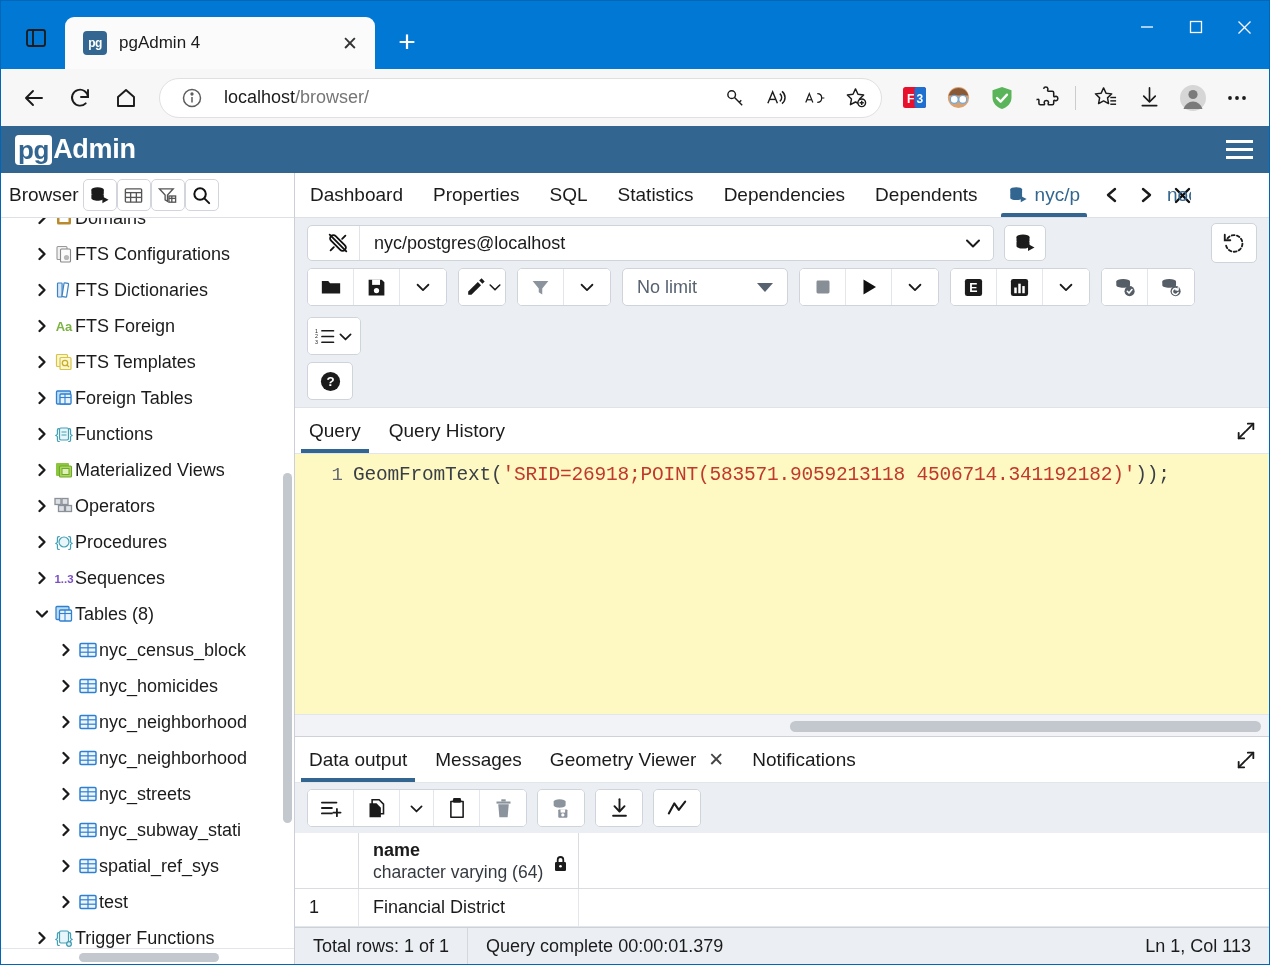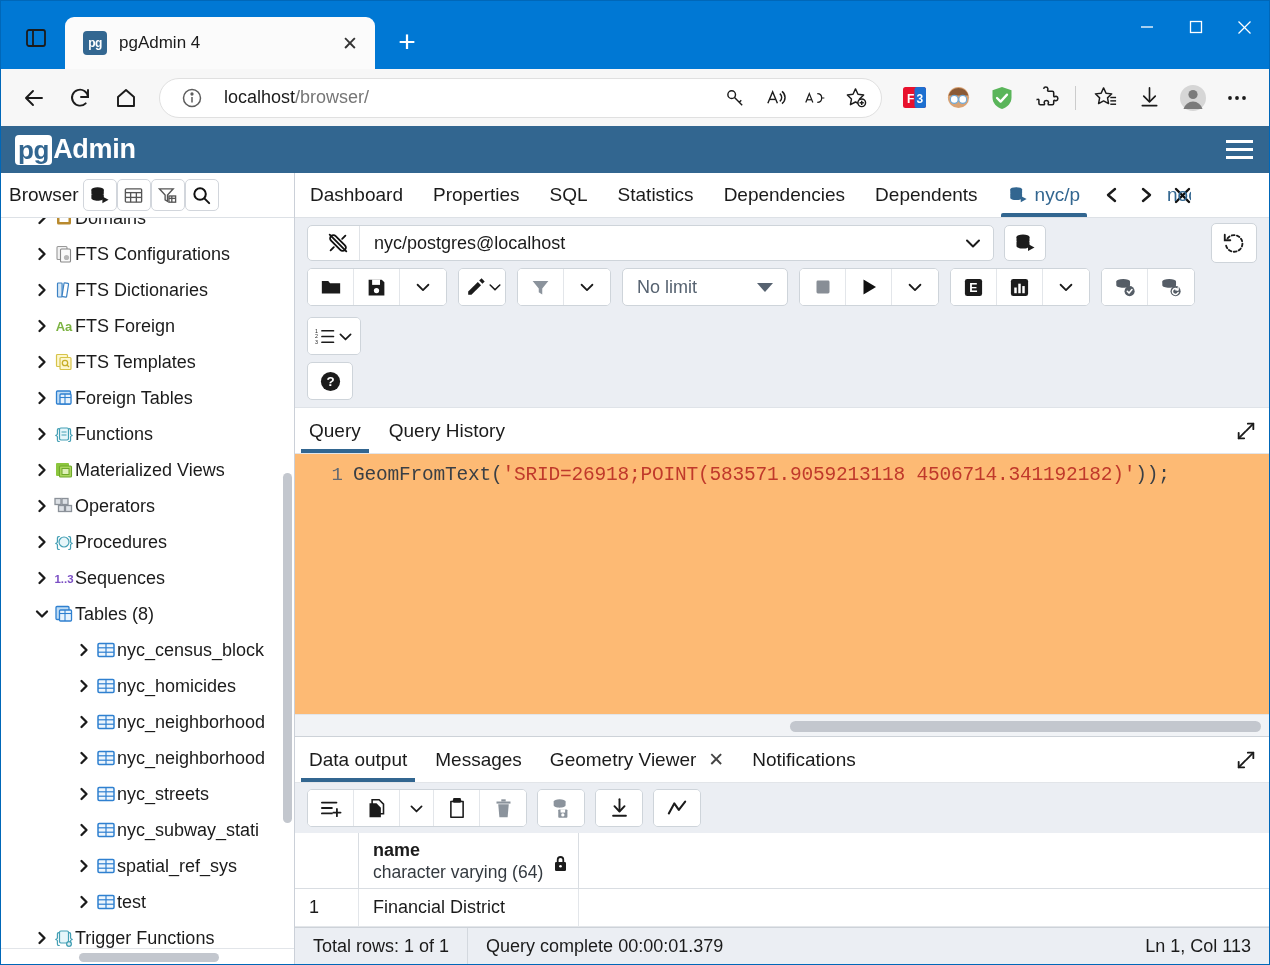--- a/index.html
+++ b/index.html
@@ -71,21 +71,21 @@
     border-bottom:1px solid #dde1e6; flex:0 0 auto;}
   .tree-head .label { font-size:19px; color:#1b1b1b; margin-right:4px;}
   .tree-btn { width:34px; height:32px; border:1px solid #d2d6dc; border-radius:5px; background:#fff;
     display:flex; align-items:center; justify-content:center; cursor:pointer; }
   .tree-scroll { flex:1; overflow:hidden; position:relative; padding-top:2px;}
   .tnode { height:36px; display:flex; align-items:center; font-size:18px; color:#1b1b1b;
     white-space:nowrap; cursor:pointer; padding-right:4px;}
   .tnode .chev { width:22px; flex:0 0 22px; display:flex; align-items:center; justify-content:center; color:#222;}
   .tnode .tico { width:22px; height:22px; flex:0 0 22px; display:flex; align-items:center; justify-content:center;}
   .tnode.lvl1 { padding-left:30px; }
-  .tnode.lvl2 { padding-left:72px; }
+  .tnode.lvl2 { padding-left:54px; }
   .tree-vscroll { position:absolute; right:2px; top:255px; width:9px; height:350px;
     background:#c3c7ce; border-radius:5px;}
   .tree-hscroll-wrap { height:16px; border-top:1px solid #e2e5e9; position:relative; flex:0 0 auto;}
   .tree-hscroll { position:absolute; left:78px; top:4px; width:140px; height:9px;
     background:#c3c7ce; border-radius:5px;}
 
   
   .main-panel { flex:1; display:flex; flex-direction:column; overflow:hidden; background:#fff;}
   .obj-tabs { height:45px; display:flex; align-items:stretch; border-bottom:1px solid #dde1e6;
     flex:0 0 auto; overflow:hidden;}
@@ -116,21 +116,21 @@
   .tbtn { min-width:46px; height:36px; background:#fff; display:flex; align-items:center;
     justify-content:center; cursor:pointer; padding:0 6px;}
   .tbtn.solo { border:1px solid #ced4da; border-radius:5px; height:38px;}
   .limit-sel { height:38px; min-width:166px; background:#fff; border:1px solid #ced4da; border-radius:5px;
     display:flex; align-items:center; justify-content:space-between; padding:0 14px; cursor:pointer;}
   .limit-sel .lbl { font-size:18px; color:#566270;}
   .caret-dn { width:0; height:0; border-left:8px solid transparent; border-right:8px solid transparent;
     border-top:9px solid #566270; margin-left:16px;}
 
   
-  .editor-wrap { flex:1 1 auto; display:flex; flex-direction:column; background:#fdba74;
+  .editor-wrap { flex:1 1 auto; display:flex; flex-direction:column; background:#fef9c3;
     border-top:1px solid #dfe3e8; overflow:hidden; min-height:0;}
   .panel-tabs { height:46px; display:flex; align-items:stretch; background:#fff;
     border-bottom:1px solid #e2e5e9; flex:0 0 auto; position:relative;}
   .ptab { display:flex; align-items:center; padding:0 14px; font-size:19px; color:#1b1b1b;
     cursor:pointer; position:relative; white-space:nowrap;}
   .ptab.active { color:#1b1b1b; }
   .ptab.active::after { content:""; position:absolute; left:6px; right:6px; bottom:0; height:4px;
     background:#326690; }
   .ptab .xclose { margin-left:12px; font-size:19px; color:#444; }
   .expand-btn { margin-left:auto; width:46px; display:flex; align-items:center; justify-content:center;

